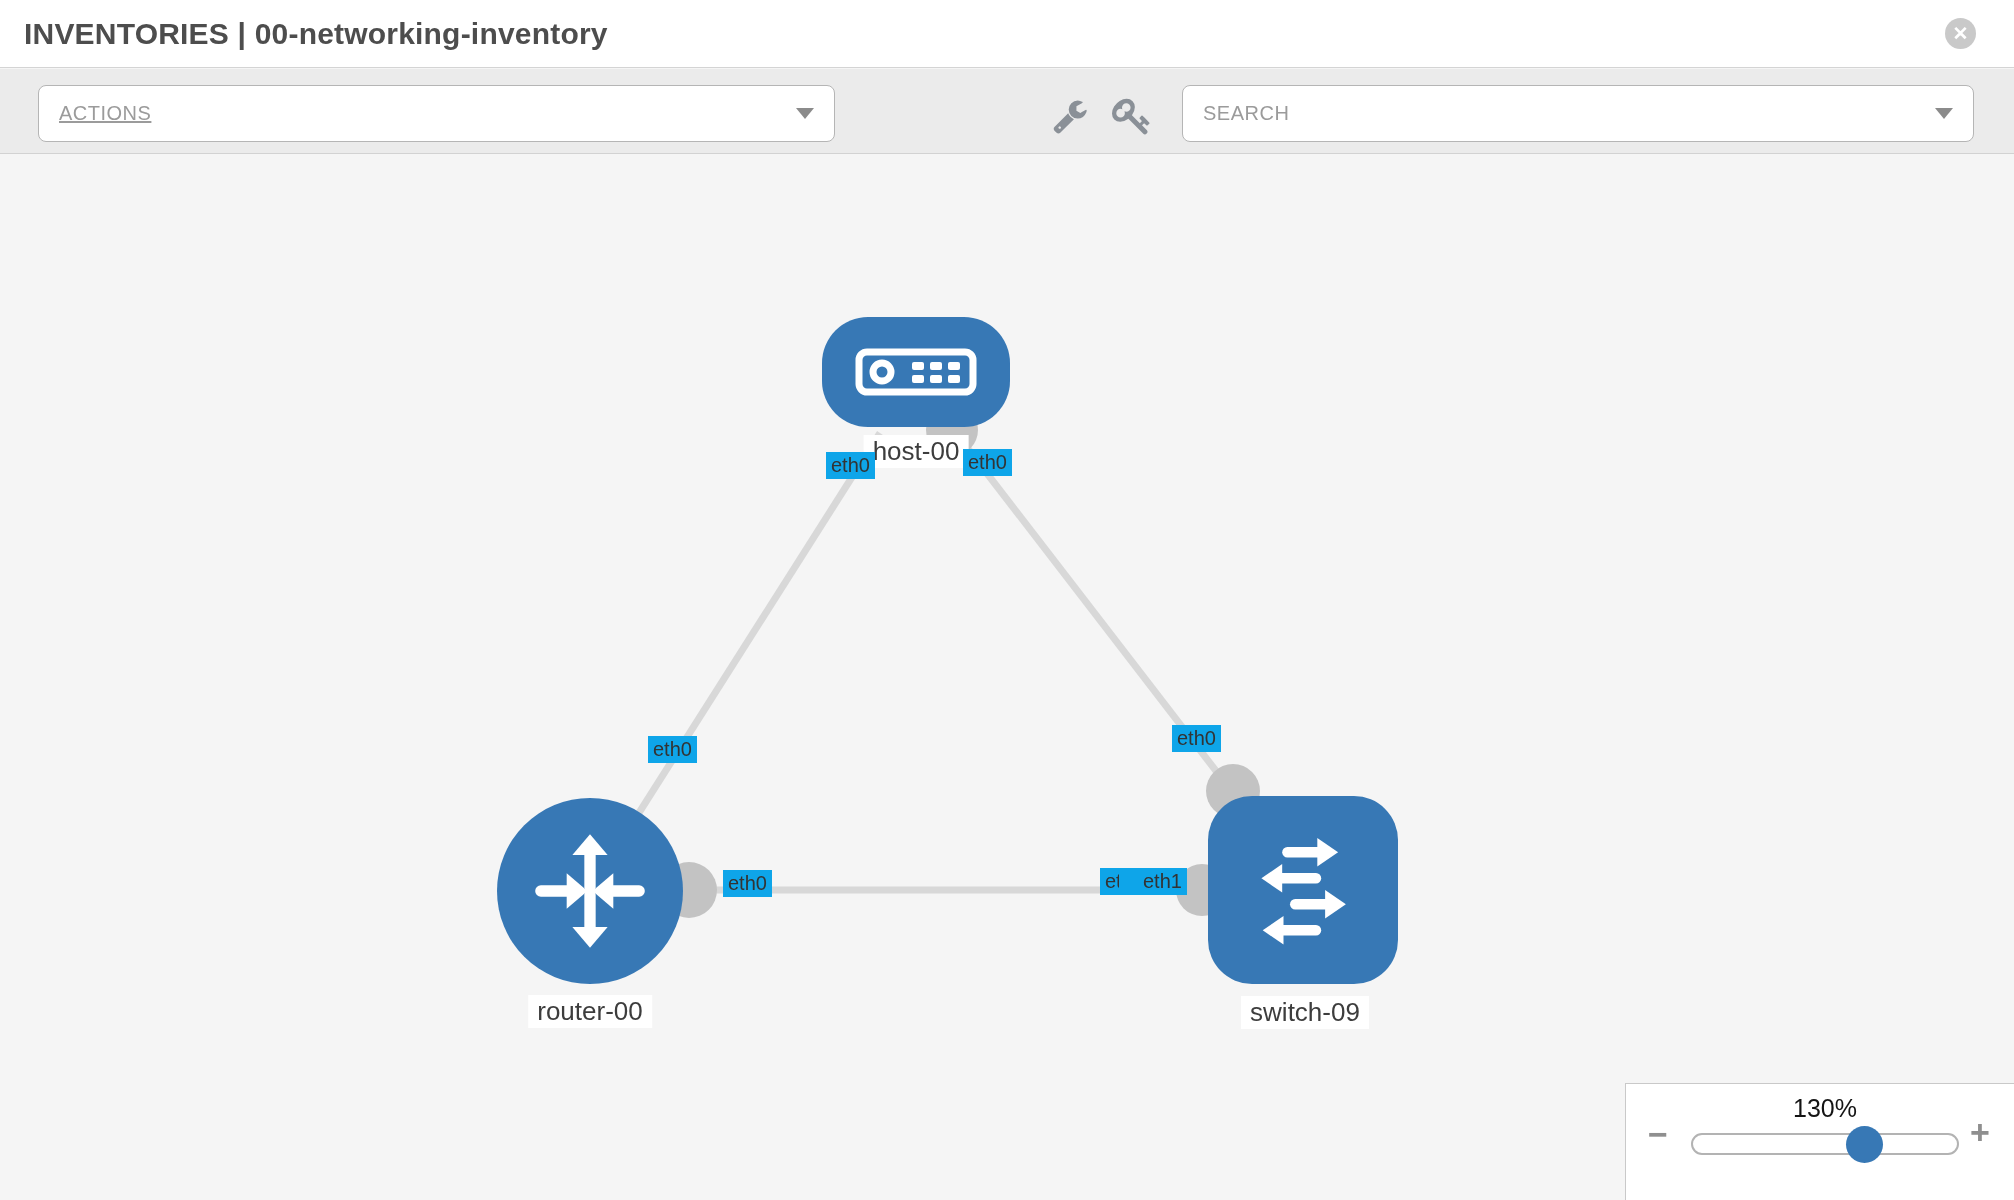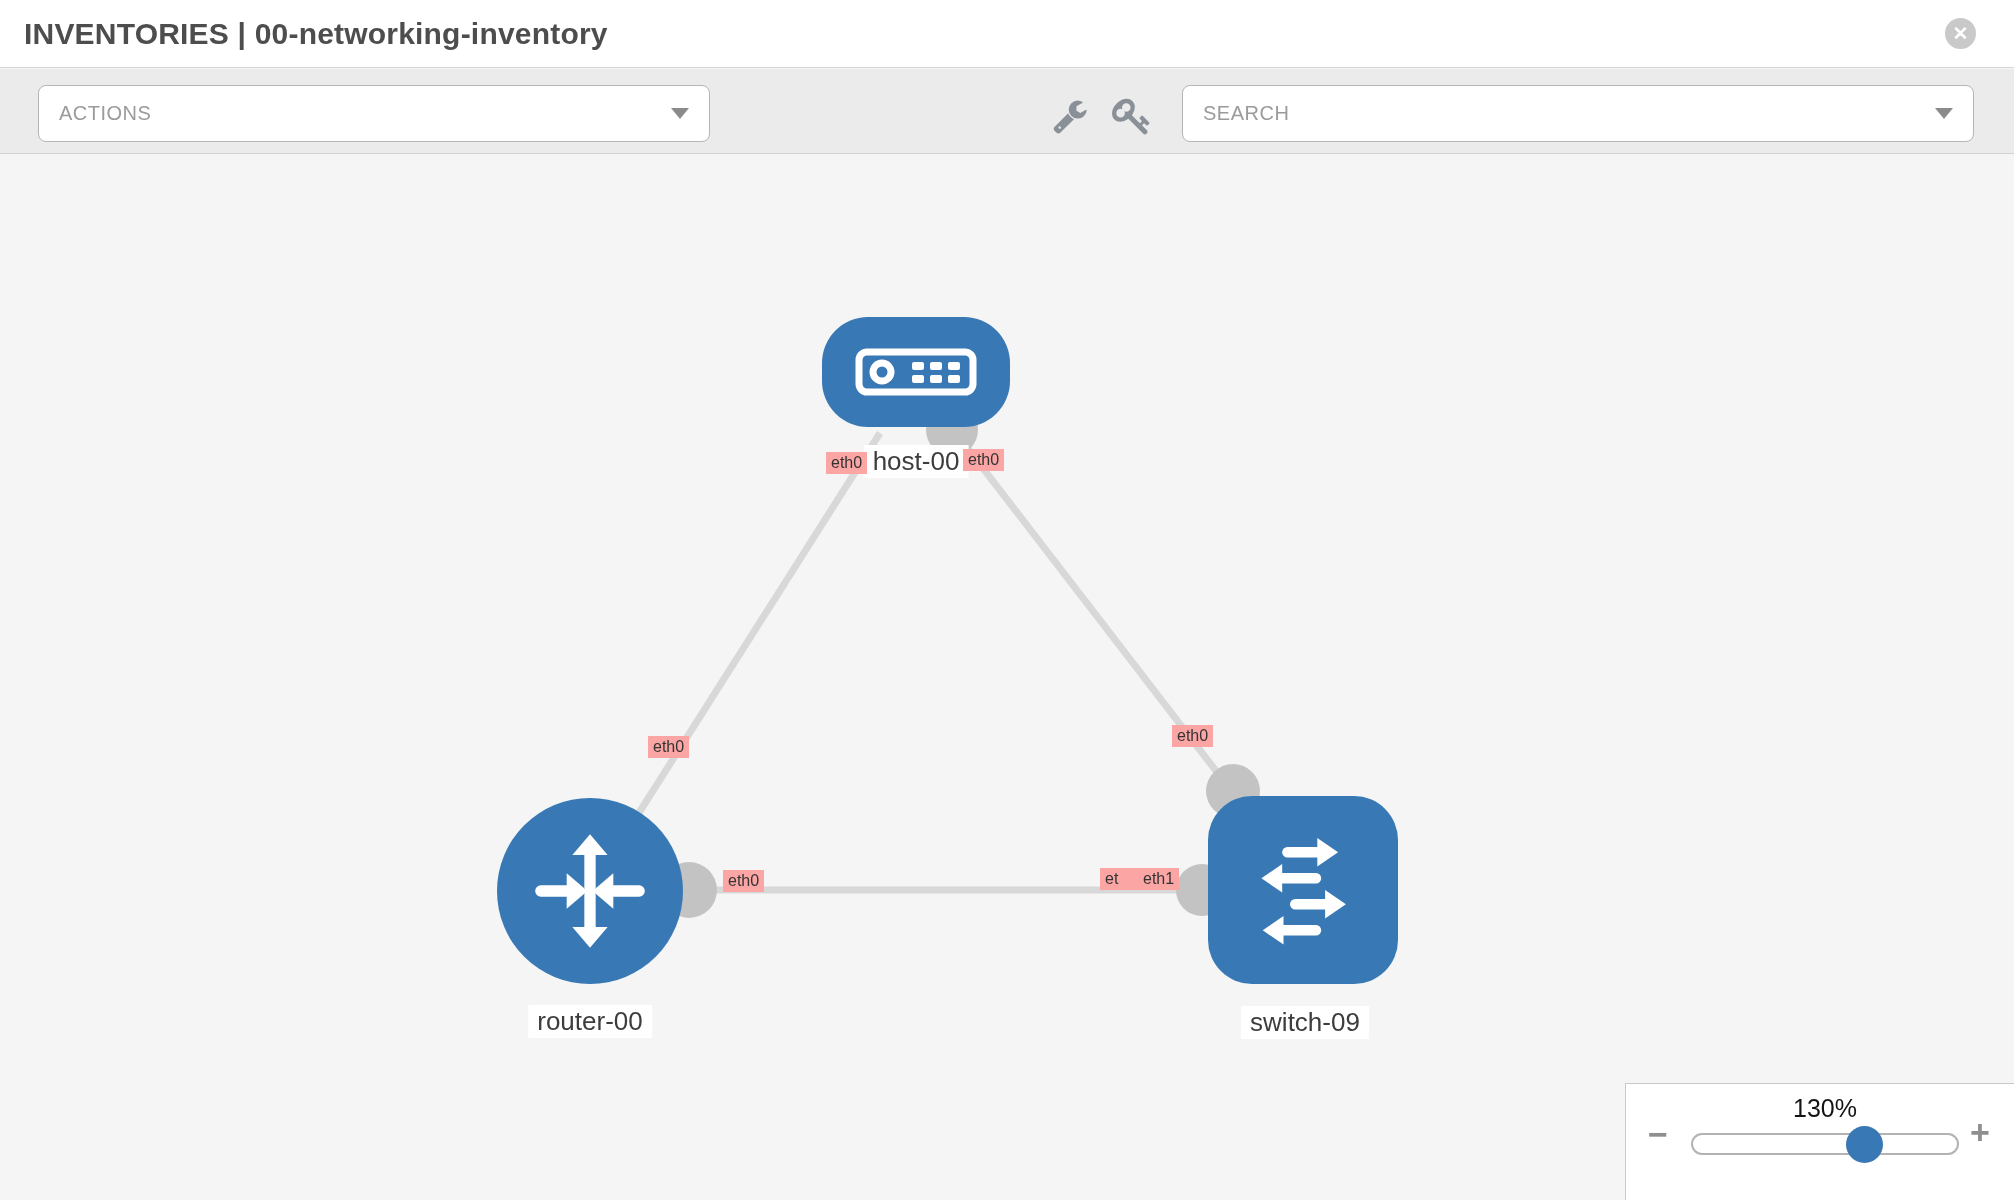--- a/index.html
+++ b/index.html
@@ -23,45 +23,45 @@
   .toolbar{
     position:absolute;left:0;top:69px;width:2014px;height:85px;background:#ebebeb;
     border-bottom:1px solid #d2d2d2;box-sizing:border-box;
   }
   .fake-select{
     position:absolute;top:16px;height:57px;background:#fff;border:1px solid #b5b5b5;
     border-radius:8px;box-sizing:border-box;display:flex;align-items:center;
     justify-content:space-between;padding:0 20px;font-size:20px;color:#9b9b9b;
     letter-spacing:.5px;cursor:pointer;
   }
-  .actions-select{left:38px;width:672px;}
+  .actions-select{left:38px;width:797px;text-decoration:underline;}
   .search-select{left:1182px;width:792px;}
   .caret{
     width:0;height:0;border-left:9px solid transparent;border-right:9px solid transparent;
     border-top:11px solid #8b8b8b;
   }
   .tool-icon{position:absolute;cursor:pointer;}
   .wrench{left:1052px;top:29px;}
   .key{left:1112px;top:27px;}
   
   .canvas{position:absolute;left:0;top:154px;width:2014px;height:1046px;background:#f5f5f5;}
   svg.topology{position:absolute;left:0;top:0;pointer-events:none;}
   svg.topology line{pointer-events:stroke;}
   
   .node{position:absolute;background:var(--node-blue,#3778b5);display:flex;align-items:center;justify-content:center;cursor:pointer;}
   .node-host{left:822px;top:317px;width:188px;height:110px;border-radius:46px;}
   .node-router{left:497px;top:798px;width:186px;height:186px;border-radius:50%;}
   .node-switch{left:1208px;top:796px;width:190px;height:188px;border-radius:44px;}
   
   .node-label{
     position:absolute;transform:translateX(-50%);background:#fff;color:#3d3d3d;
-    font-size:26px;line-height:1.2;padding:1px 9px;white-space:nowrap;margin-top:10px;
+    font-size:26px;line-height:1.2;padding:1px 9px;white-space:nowrap;
   }
   .if-label{
-    position:absolute;background:#fca5a5;color:#333;font-size:16px;line-height:1.25;
+    position:absolute;background:#0ea5e9;color:#333;font-size:20px;line-height:1.25;
     padding:1px 5px;white-space:nowrap;
   }
   .if-over{z-index:3;padding-left:24px;}
   
   .zoom-panel{
     position:absolute;left:1625px;top:1083px;width:390px;height:118px;background:#fff;
     border:1px solid #c9c9c9;box-sizing:content-box;
   }
   .zoom-level{position:absolute;left:199px;top:10px;transform:translateX(-50%);font-size:25px;color:#141414;}
   .zoom-minus,.zoom-plus{

